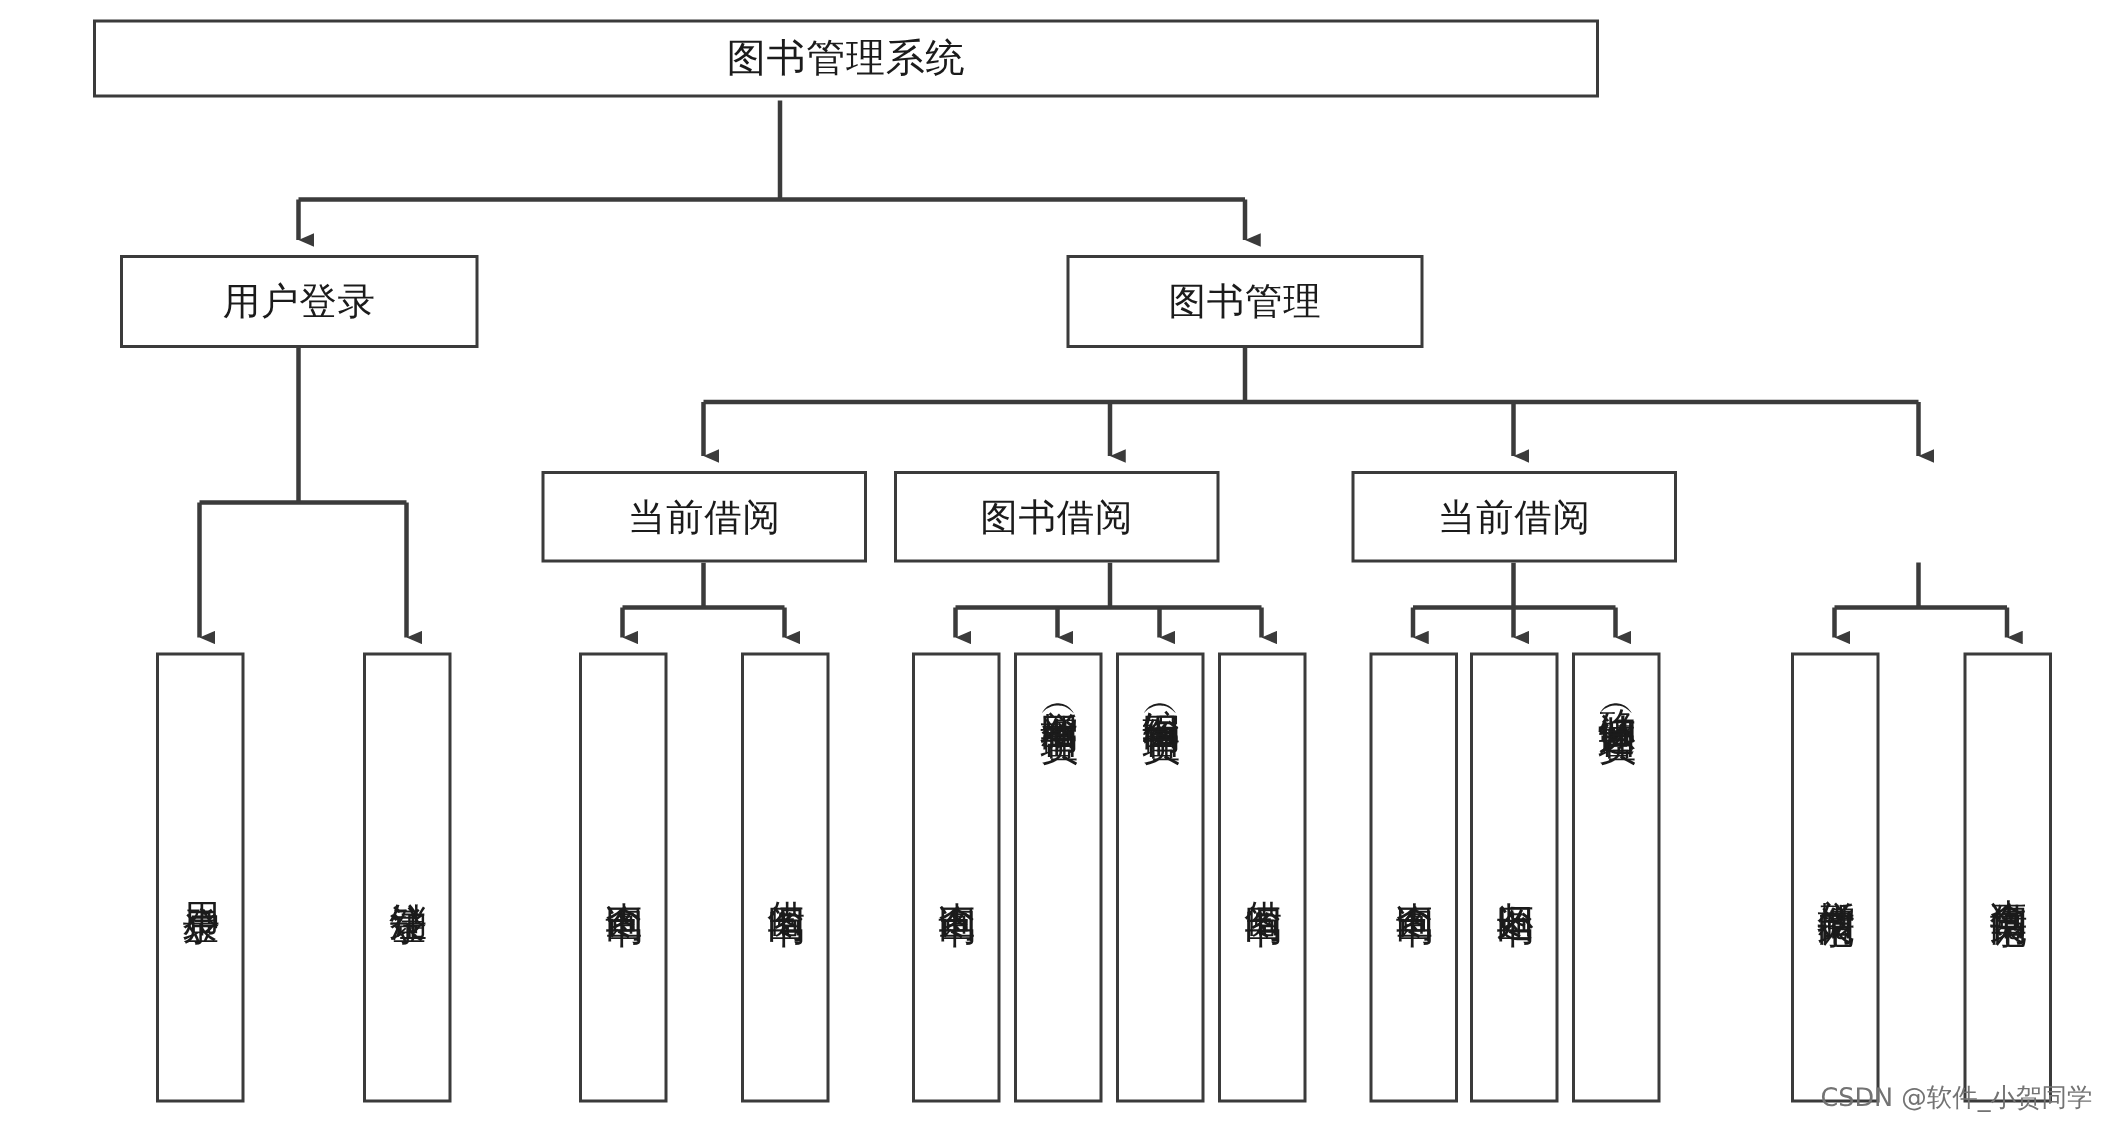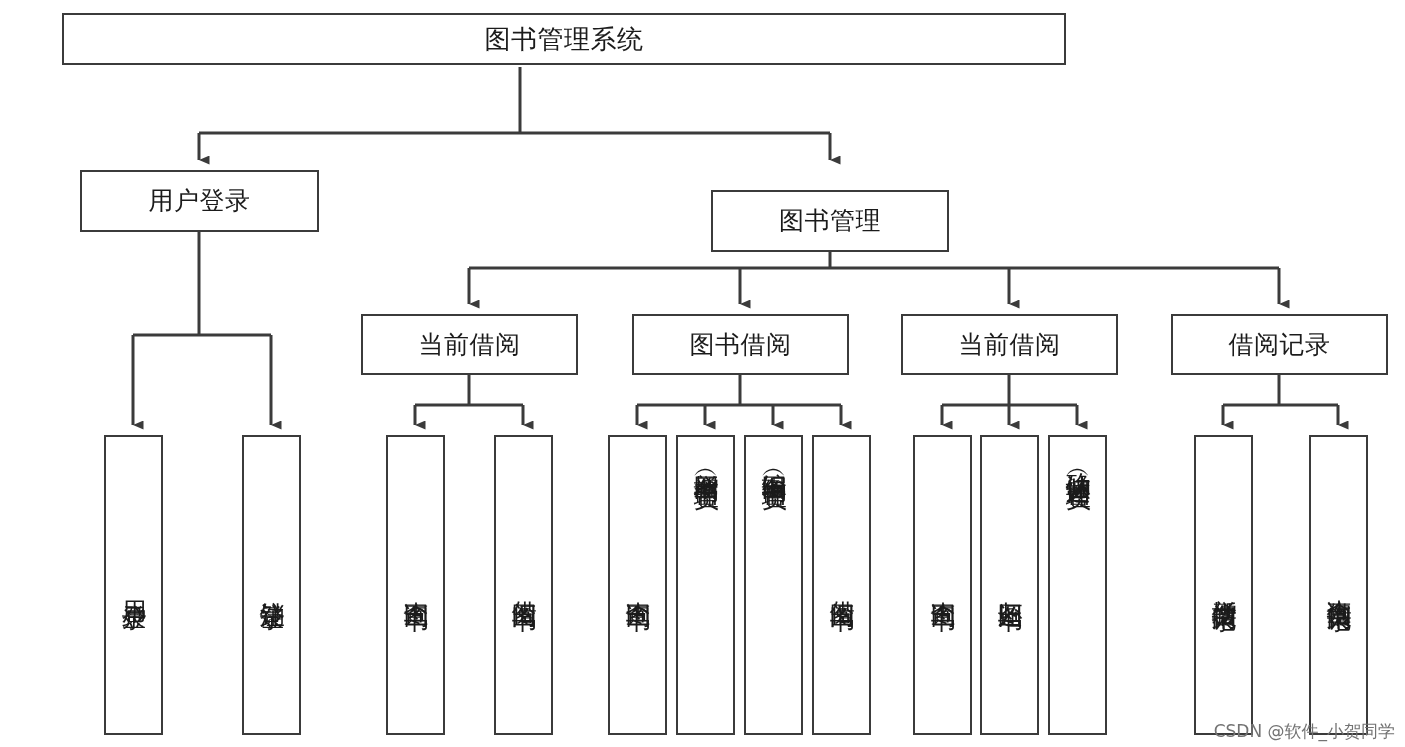--- a/index.html
+++ b/index.html
@@ -130,36 +130,33 @@
     </g>
   </svg>
 
   <div class="node root h" style="left:18px; top:13px; width:1004px; height:52px;margin-left:44px;">
     <span class="lbl">图书管理系统</span>
   </div>
 
   <div class="node h" style="left:80px; top:170px; width:239px; height:62px;">
     <span class="lbl">用户登录</span>
   </div>
-  <div class="node h" style="left:711px; top:170px; width:238px; height:62px;margin-top:20px;">
+  <div class="node h" style="left:711px; top:170px; width:238px; height:62px;">
     <span class="lbl">图书管理</span>
   </div>
 
   <div class="node h" style="left:361px; top:314px; width:217px; height:61px;">
     <span class="lbl">当前借阅</span>
   </div>
-  <div class="node h" style="left:632px; top:314px; width:217px; height:61px;">
+  <div class="node h" style="left:596px; top:314px; width:217px; height:61px;">
     <span class="lbl">图书借阅</span>
   </div>
   <div class="node h" style="left:901px; top:314px; width:217px; height:61px;">
     <span class="lbl">当前借阅</span>
   </div>
-  <div class="node h" style="left:1171px; top:314px; width:217px; height:61px;">
-    <span class="lbl">借阅记录</span>
-  </div>
 
   <div class="node v mid" style="left:104px; top:435px; width:59px; height:300px;">
     <span class="lbl">用户登录</span>
   </div>
   <div class="node v mid" style="left:242px; top:435px; width:59px; height:300px;">
     <span class="lbl">注销登录</span>
   </div>
 
   <div class="node v mid" style="left:386px; top:435px; width:59px; height:300px;">
     <span class="lbl">查询图书</span>

